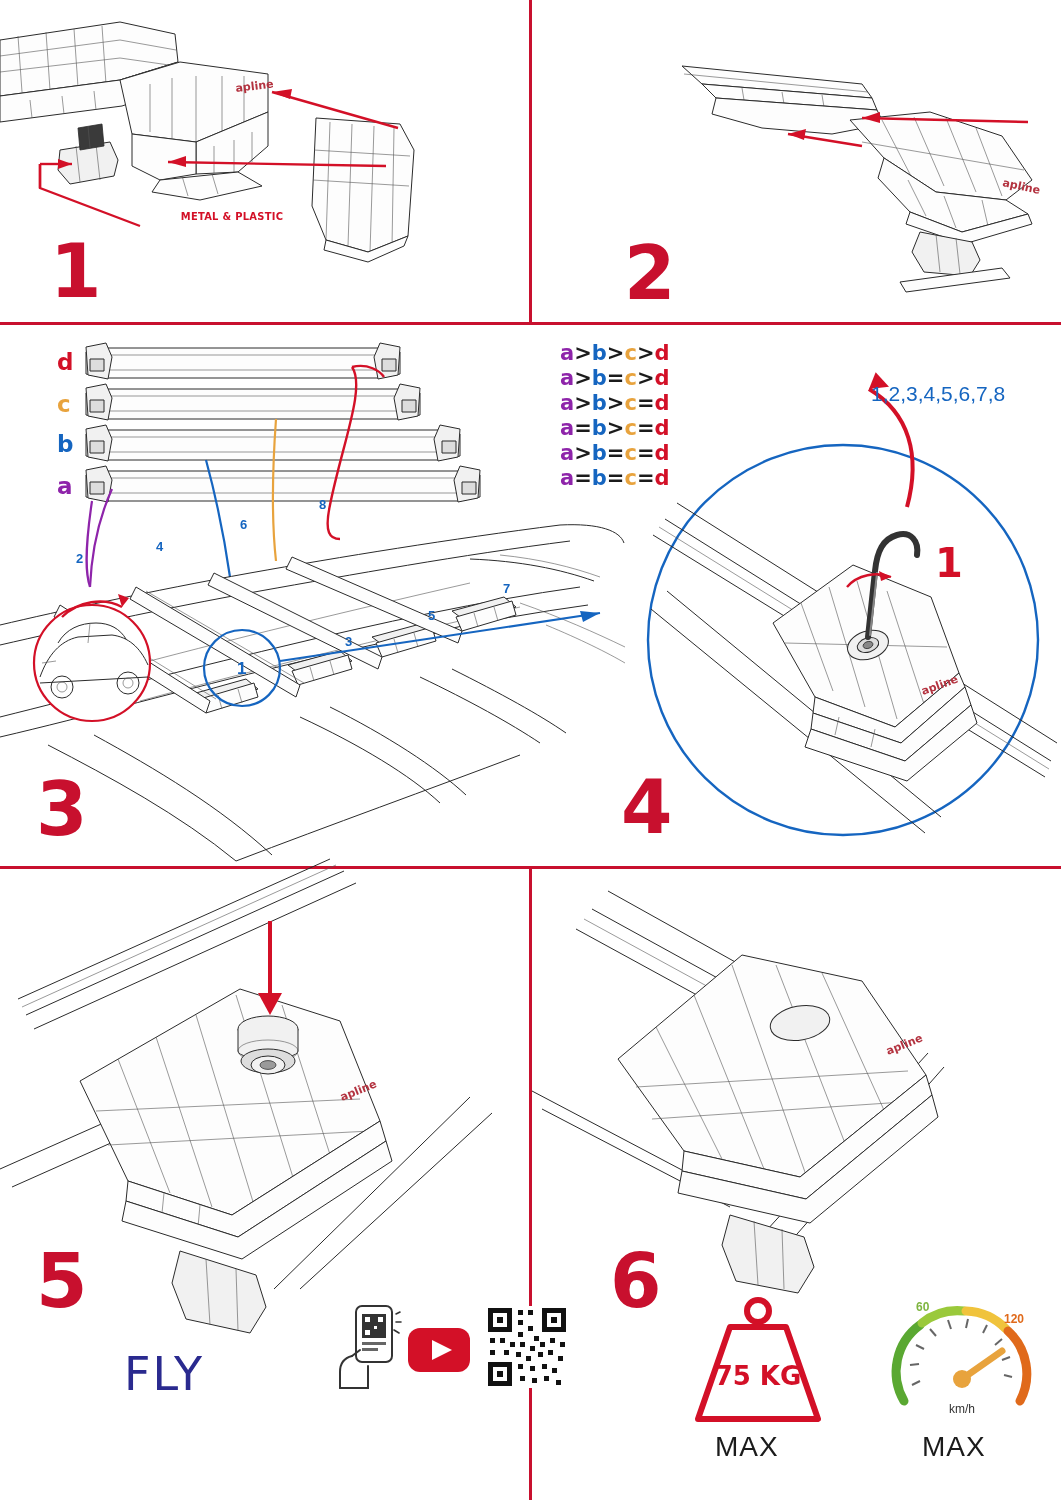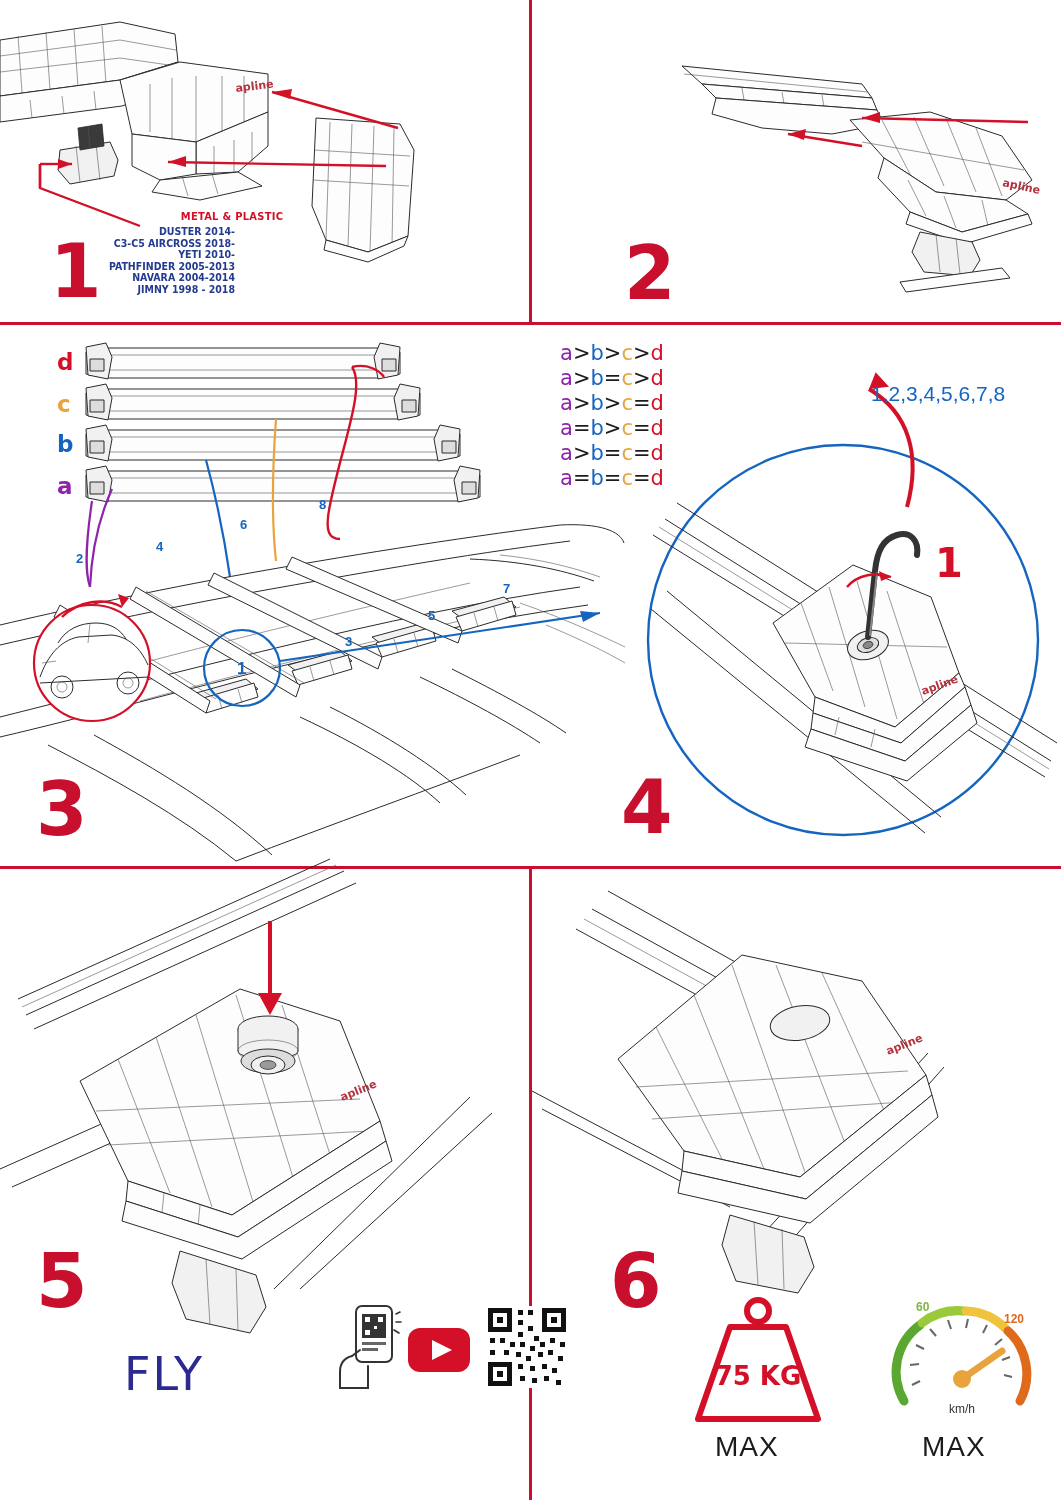--- a/index.html
+++ b/index.html
@@ -85,21 +85,21 @@
     position: absolute;
     font-family: "DejaVu Sans", sans-serif;
     font-weight: 700;
     font-size: 23px;
     line-height: 1;
   }
   
   .formulas {
     position: absolute;
     font-family: "DejaVu Sans", sans-serif;
-    font-weight: 400;
+    font-weight: 700;
     font-size: 21px;
     line-height: 23px;
     white-space: nowrap;
   }
   .formulas div { margin-bottom: 2px; }
   
   .seqlabel {
     position: absolute;
     font-family: "Liberation Sans", sans-serif;
     font-size: 21px;
@@ -249,28 +249,20 @@
         <path class="redf" d="M168 162 l18 -6 l0 11 Z"></path>
         <path class="red" d="M40 164 L72 164"></path>
         <path class="redf" d="M72 164 l-14 -5 l0 10 Z"></path>
         <path class="red" d="M40 164 L40 188 L140 226"></path>
       </g>
       <path class="red" d="M40 164 L40 188"></path>
     </svg>
 
     <div class="metal-title" style="position:absolute;left:142px;top:210px;width:180px">METAL &amp; PLASTIC</div>
 
-    <div class="veh-list" style="left:90px;top:226px;width:145px;position:absolute">
-      <div>DUSTER 2014-</div>
-      <div>C3-C5 AIRCROSS 2018-</div>
-      <div>YETI 2010-</div>
-      <div>PATHFINDER 2005-2013</div>
-      <div>NAVARA 2004-2014</div>
-      <div>JIMNY 1998 - 2018</div>
-    </div>
 
     <div class="stepnum" style="left:50px;top:234px">1</div>
   </div>
 
   <div class="panel" style="left:532px;top:0;width:529px;height:322px">
     <svg width="529" height="322" viewBox="0 0 529 322">
       <g>
         <path class="ln-f" d="M150 66 L330 84 L340 98 L170 84 Z"></path>
         <path class="ln-t" d="M152 74 L336 92"></path>
         <path class="ln-f" d="M170 84 L340 98 L345 110 L184 98 Z"></path>

